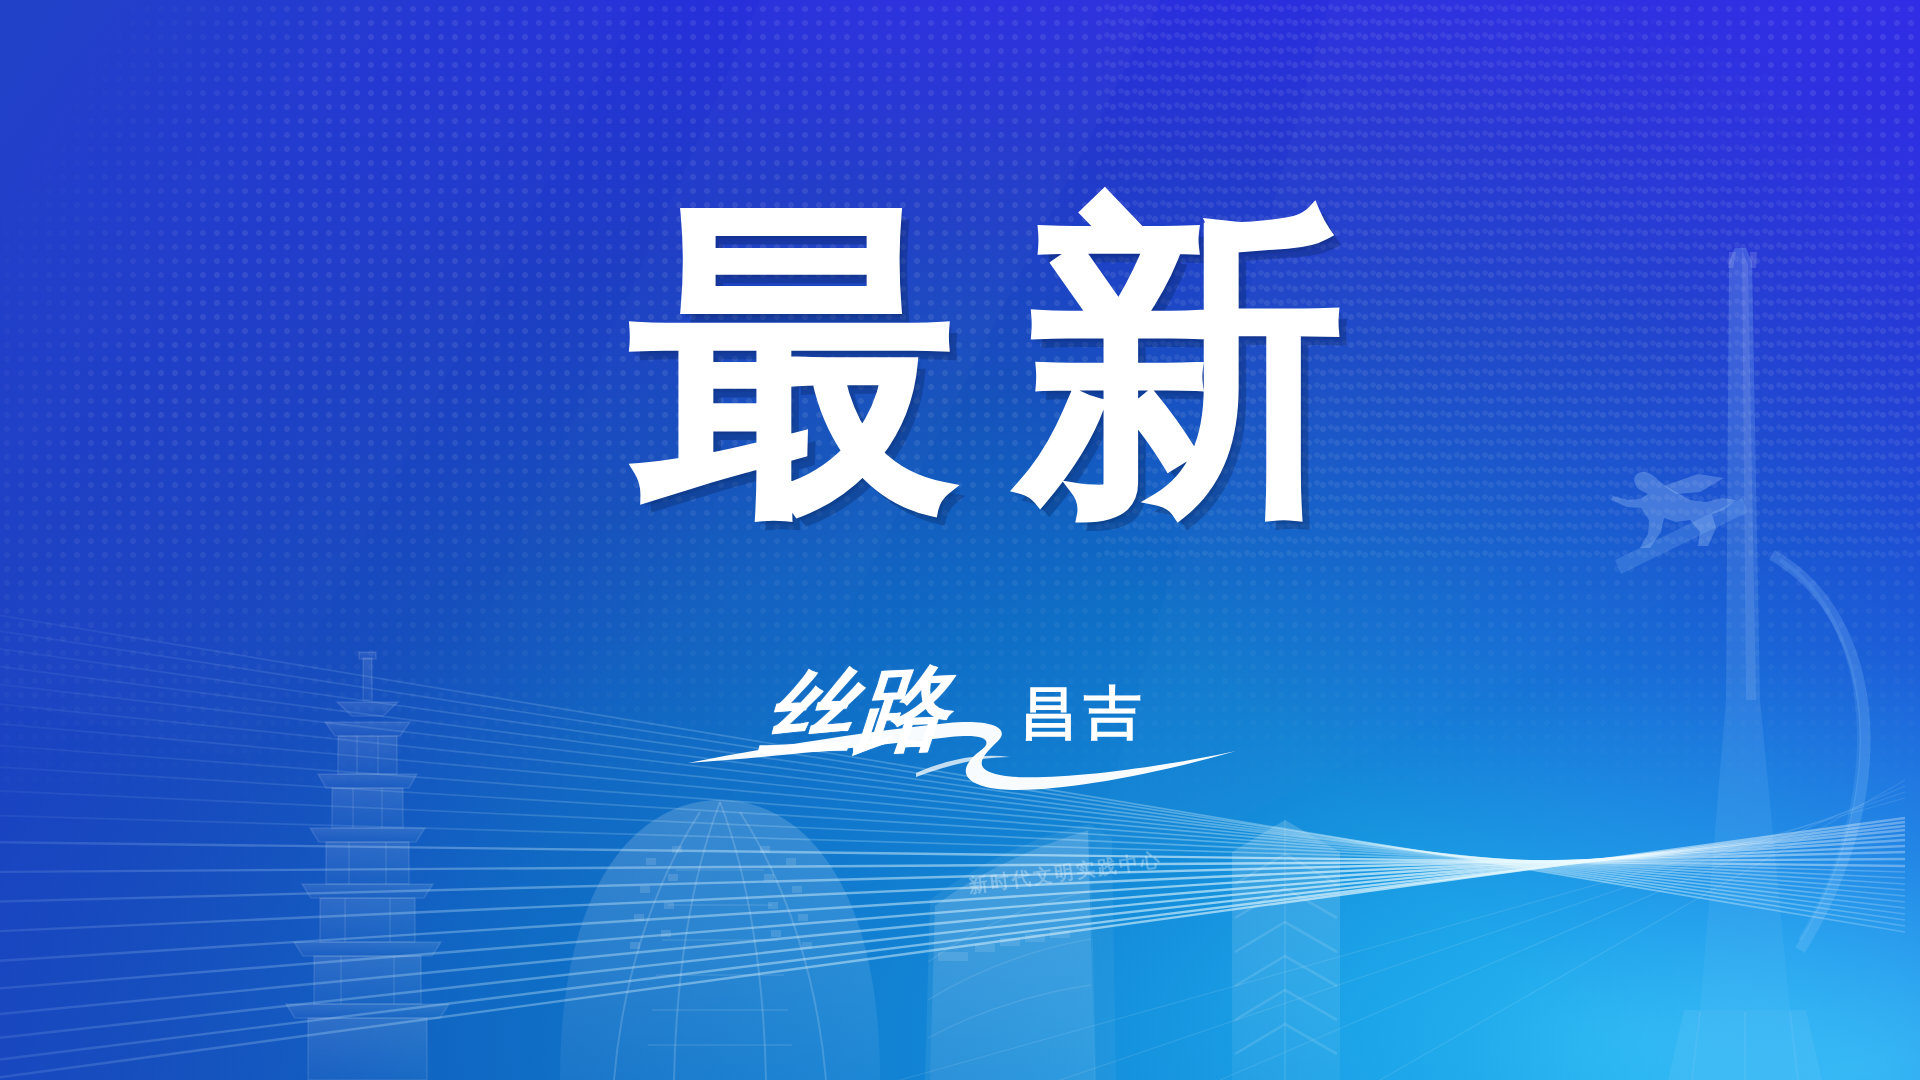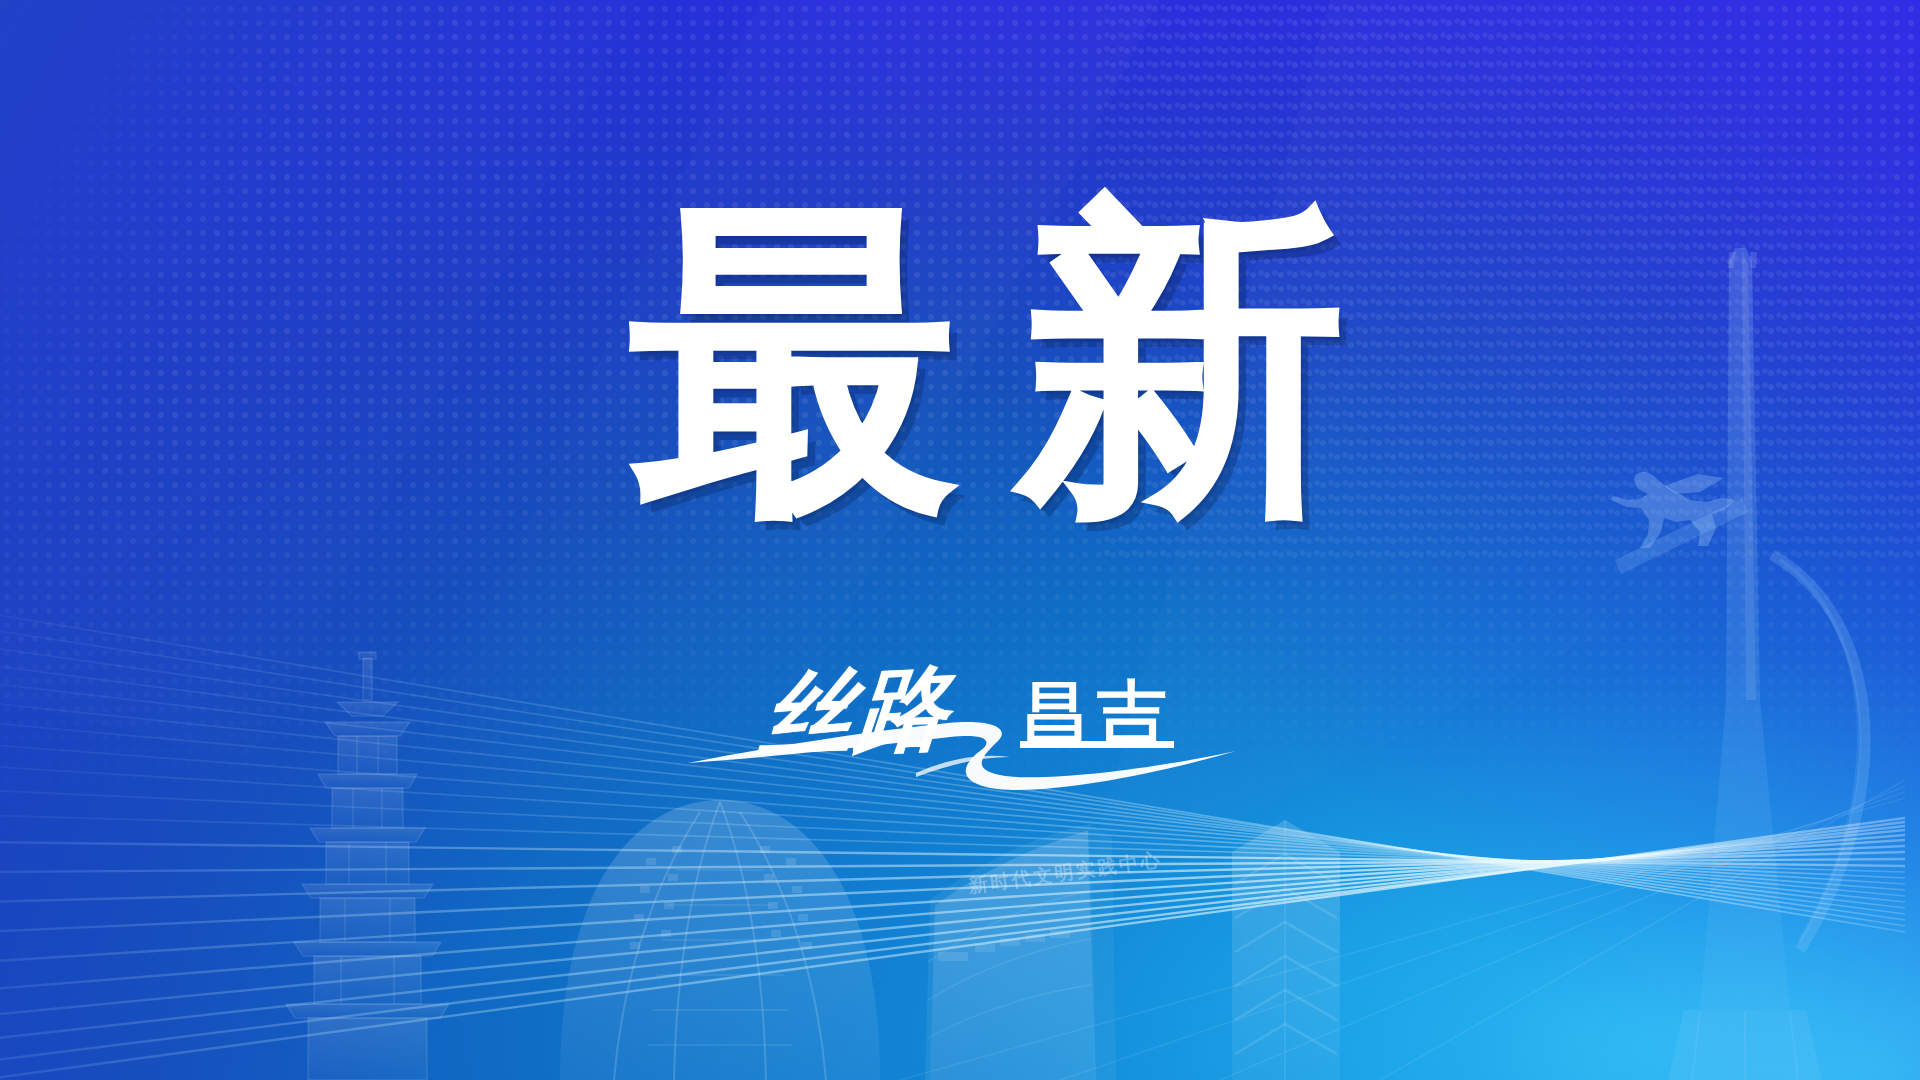--- a/index.html
+++ b/index.html
@@ -82,23 +82,22 @@
     position:absolute;left:82px;top:6px;width:250px;height:120px;
     font-family:"DejaVu Serif","Liberation Serif",serif;
     font-weight:700;font-style:italic;font-size:92px;line-height:118px;
     color:#fff;letter-spacing:.02em;
     transform:skewX(-7deg) rotate(-2.5deg);
     text-shadow:0 0 1px rgba(255,255,255,.9);
   }
   .logo-blk{
     position:absolute;left:340px;top:22px;
     font-family:"DejaVu Sans","Liberation Sans",sans-serif;
-    font-weight:700;font-size:70px;line-height:92px;color:#fff;
+    font-weight:700;font-size:58px;line-height:92px;color:#fff;
     letter-spacing:.10em;
-    text-decoration:underline;
   }
 
   
   .bldg-caption{
     position:absolute;left:968px;top:860px;
     font-family:"DejaVu Sans","Liberation Sans",sans-serif;
     font-size:19px;letter-spacing:.14em;font-weight:600;
     color:rgba(255,255,255,.30);
     transform:rotate(-8deg);
     white-space:nowrap;

